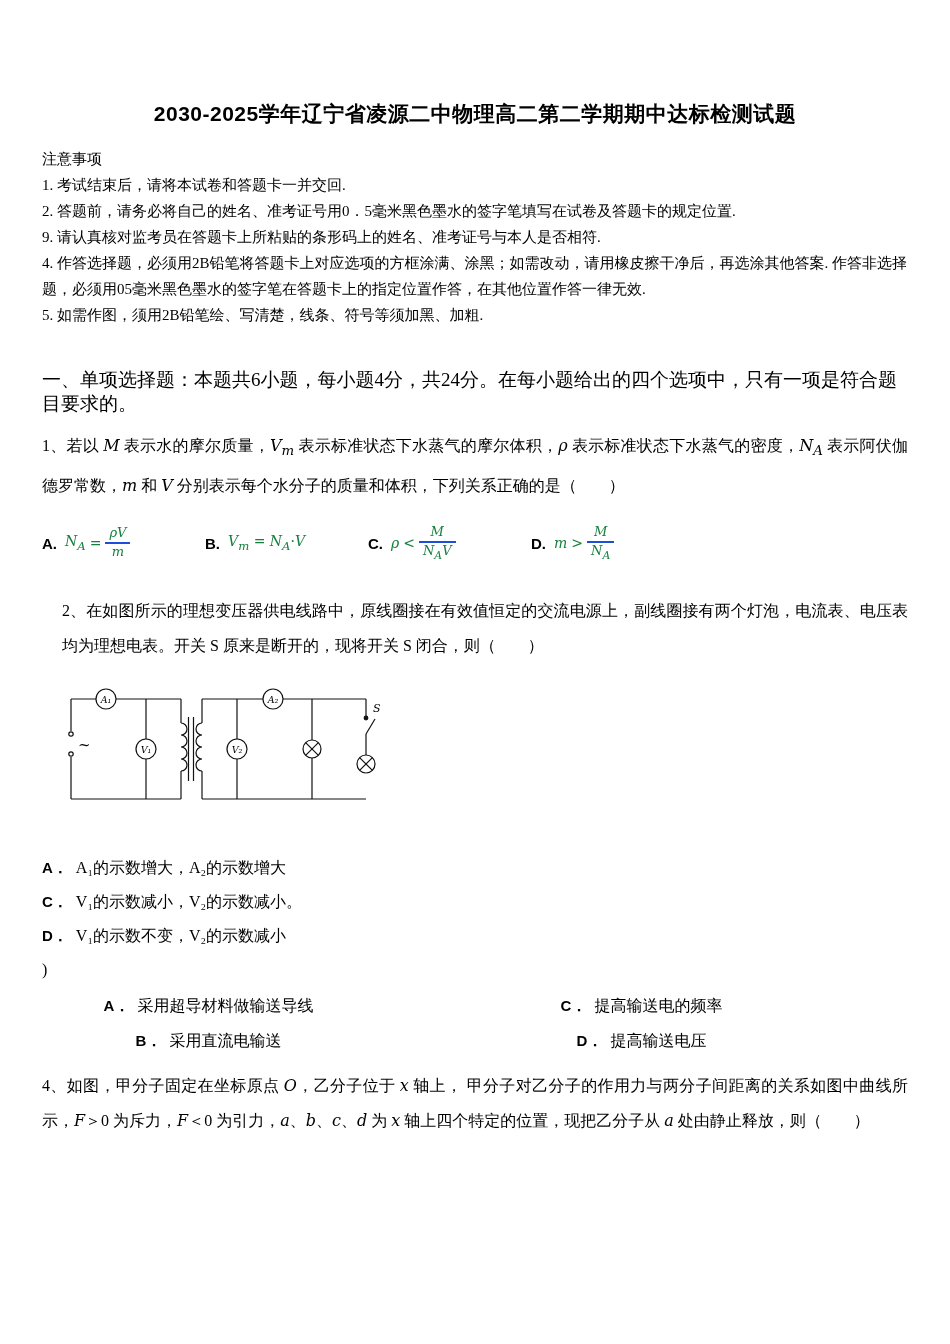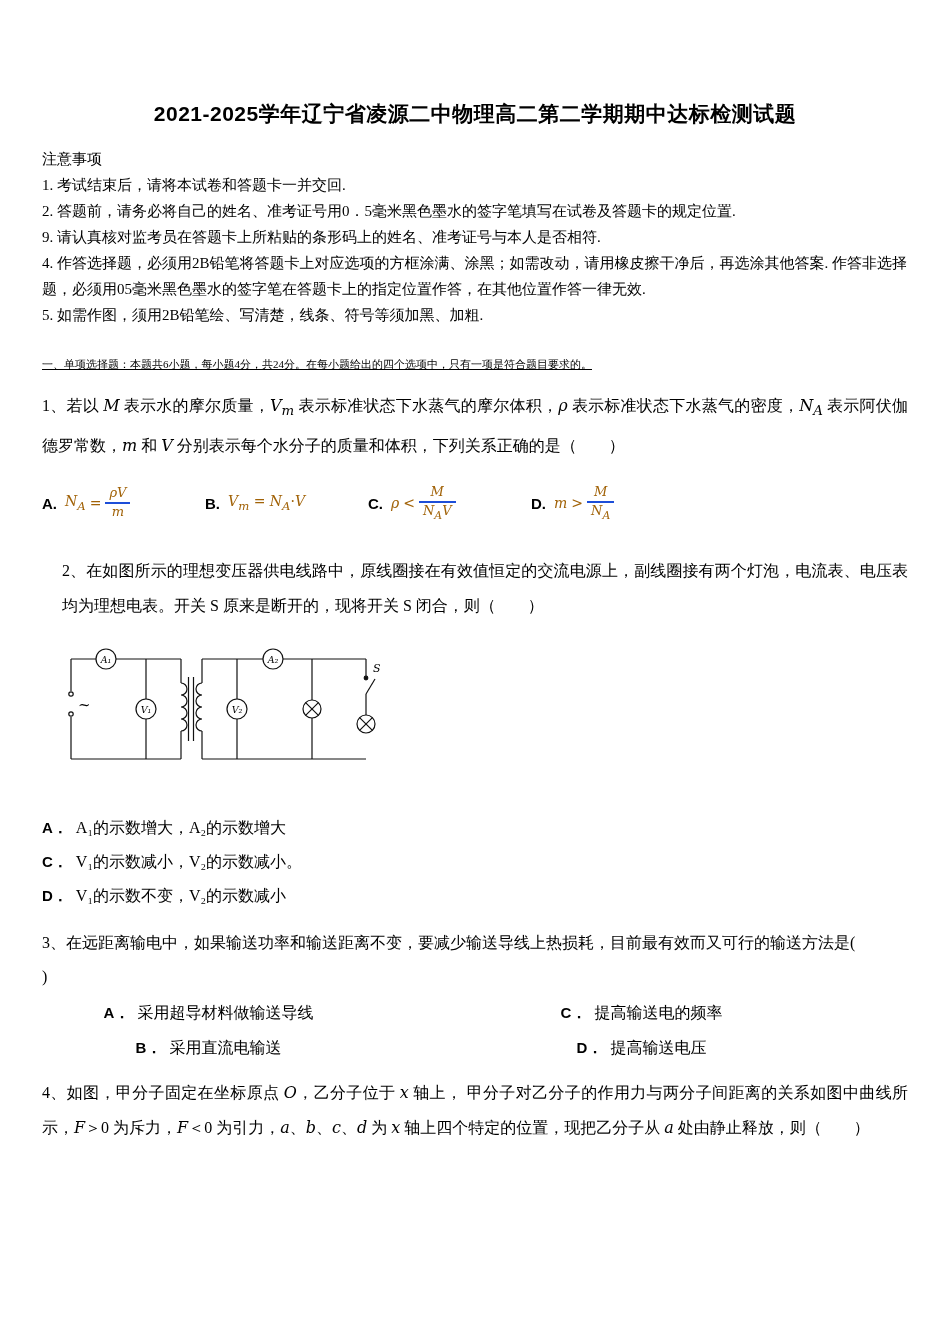--- a/index.html
+++ b/index.html
@@ -8,29 +8,29 @@
     font-family:"Liberation Serif","DejaVu Serif",serif;
     font-size:16px;
   }
   .page{padding:100px 42px 0 42px;}
   .title{
     font-size:21px;font-weight:bold;text-align:center;
     margin:0 0 18px 0;letter-spacing:0.5px;
     font-family:"Liberation Sans","DejaVu Sans",sans-serif;
   }
   .notice p{margin:0;font-size:15px;line-height:26px;}
-  .section-heading{margin:24px 0 0 0;font-size:11px;line-height:24px;text-decoration:underline;}
+  .section-heading{margin:40px 0 0 0;font-size:19px;line-height:24px;}
   .stem{margin:0;font-size:16px;line-height:35px;text-align:justify;}
   .q1-stem{margin-top:12px;}
   .it{font-style:italic;font-family:"DejaVu Serif",serif;}
   
   .q1-options{display:flex;margin-top:14px;min-height:52px;align-items:center;}
   .q1-option{width:163px;display:flex;align-items:center;}
   .opt-label{font-weight:bold;margin-right:8px;font-family:"Liberation Sans",sans-serif;font-size:15px;}
-  .formula{color:#a16207;font-family:"DejaVu Serif",serif;font-size:14px;display:inline-flex;align-items:center;justify-content:flex-end;}
+  .formula{color:#15803d;font-family:"DejaVu Serif",serif;font-size:14px;display:inline-flex;align-items:center;justify-content:flex-end;}
   .f-rel{margin:0 4px;}
   .frac{display:inline-block;text-align:center;vertical-align:middle;line-height:1.15;}
   .frac .num{display:block;border-bottom:2px solid #1d4ed8;padding:0 4px 1px 4px;font-size:13px;}
   .frac .den{display:block;padding:1px 4px 0 4px;font-size:13px;}
   
   .q2-stem{margin-top:24px;margin-left:20px;}
   .circuit{margin:16px 0 10px 14px;}
   .opt-lines{margin-top:26px;}
   .opt-lines p{margin:0;font-size:16px;line-height:34px;}
   
@@ -40,21 +40,21 @@
   .q3-options p{margin:0;font-size:16px;line-height:35px;}
   
   .q4-stem{margin-top:10px;}
   svg text{font-family:"DejaVu Serif",serif;}
 </style>
 </head>
 <body>
 
 <div class="page">
 
-  <h1 class="title">2021-2025学年辽宁省凌源二中物理高二第二学期期中达标检测试题</h1>
+  <h1 class="title">2030-2025学年辽宁省凌源二中物理高二第二学期期中达标检测试题</h1>
 
   <div class="notice">
     <p>注意事项</p>
     <p>1. 考试结束后，请将本试卷和答题卡一并交回.</p>
     <p>2. 答题前，请务必将自己的姓名、准考证号用0．5毫米黑色墨水的签字笔填写在试卷及答题卡的规定位置.</p>
     <p>9. 请认真核对监考员在答题卡上所粘贴的条形码上的姓名、准考证号与本人是否相符.</p>
     <p>4. 作答选择题，必须用2B铅笔将答题卡上对应选项的方框涂满、涂黑；如需改动，请用橡皮擦干净后，再选涂其他答案. 作答非选择题，必须用05毫米黑色墨水的签字笔在答题卡上的指定位置作答，在其他位置作答一律无效.</p>
     <p>5. 如需作图，须用2B铅笔绘、写清楚，线条、符号等须加黑、加粗.</p>
   </div>
 
@@ -178,21 +178,20 @@
       <text x="317" y="33" font-size="11" font-style="italic">S</text>
     </svg>
   </div>
 
   <div class="opt-lines">
     <p><span class="opt-label">A．</span><span>A₁的示数增大，A₂的示数增大</span></p>
     <p><span class="opt-label">C．</span><span>V₁的示数减小，V₂的示数减小。</span></p>
     <p><span class="opt-label">D．</span><span>V₁的示数不变，V₂的示数减小</span></p>
   </div>
 
-  <p class="stem q3-stem">3、在远距离输电中，如果输送功率和输送距离不变，要减少输送导线上热损耗，目前最有效而又可行的输送方法是(</p>
   <p class="paren-line">)</p>
 
   <div class="q3-options">
     <p><span class="opt-label">A．</span><span>采用超导材料做输送导线</span></p>
     <p><span class="opt-label">C．</span><span>提高输送电的频率</span></p>
     <p><span class="opt-label">B．</span><span>采用直流电输送</span></p>
     <p><span class="opt-label">D．</span><span>提高输送电压</span></p>
   </div>
 
   <p class="stem q4-stem"><span>4、如图，甲分子固定在坐标原点 </span><span class="it">O</span><span>，乙分子位于 </span><span class="it">x</span><span> 轴上，  甲分子对乙分子的作用力与两分子间距离的关系如图中曲线所示，</span><span class="it">F</span><span>＞0 为斥力，</span><span class="it">F</span><span>＜0 为引力，</span><span class="it">a</span><span>、</span><span class="it">b</span><span>、</span><span class="it">c</span><span>、</span><span class="it">d</span><span> 为 </span><span class="it">x</span><span> 轴上四个特定的位置，现把乙分子从 </span><span class="it">a</span><span> 处由静止释放，则（　　）</span></p>

